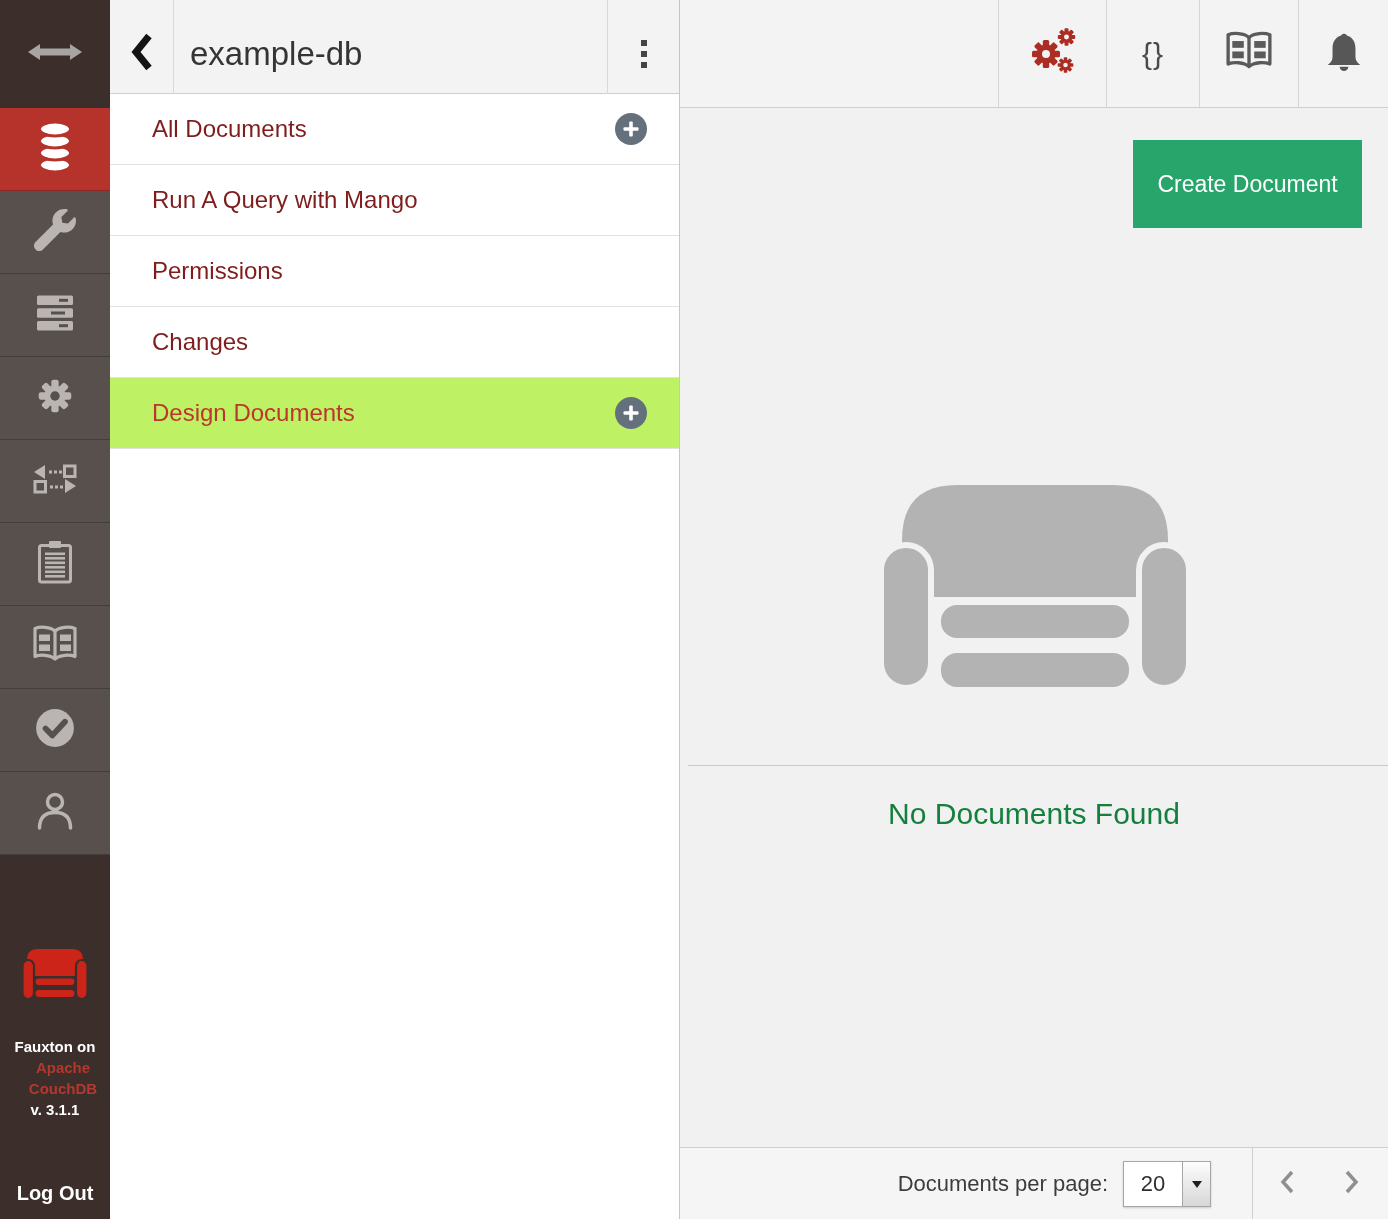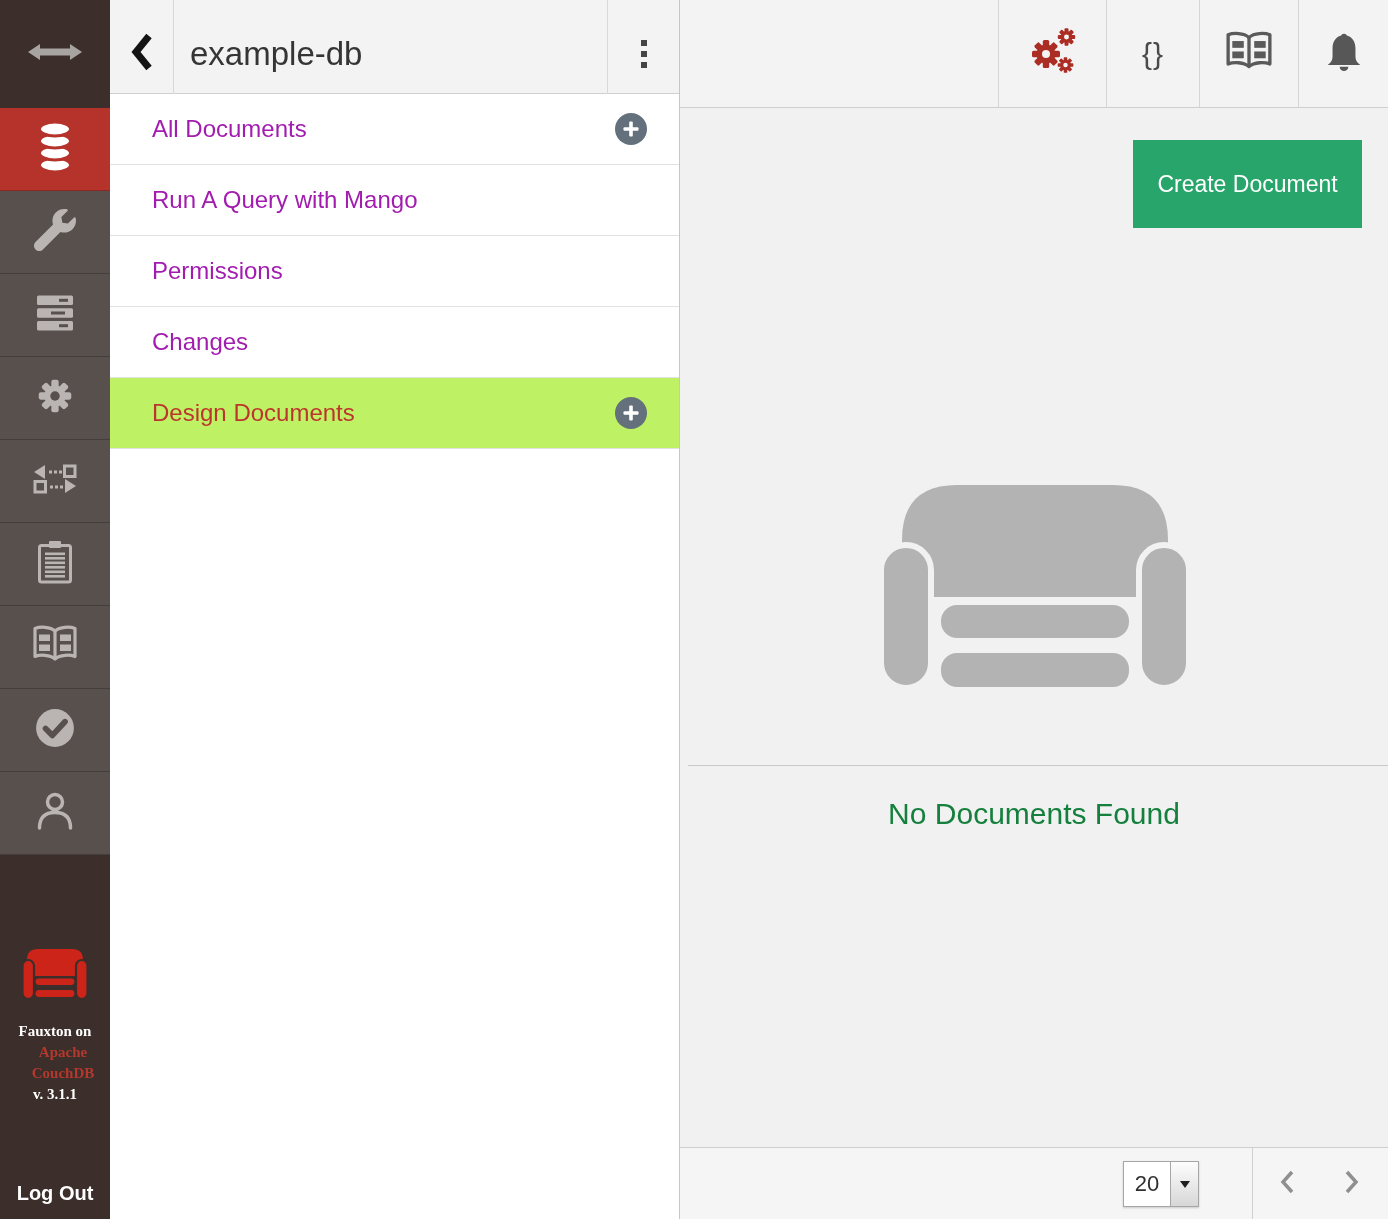--- a/index.html
+++ b/index.html
@@ -13,49 +13,49 @@
 
   
   #sidebar { position:absolute; left:0; top:0; width:110px; height:1219px; background:#57504d; }
   .sb-top { height:108px; background:#3c2e2a; display:flex; align-items:center; justify-content:center; }
   .sb-item { height:83px; border-bottom:1px solid rgba(0,0,0,.22); display:flex; align-items:center; justify-content:center; }
   .sb-item.active { background:#b5332b; }
   .sb-bottom { position:absolute; left:0; top:855px; right:0; bottom:0; background:#3c2e2a; text-align:center; }
   .fx-logo { margin:93px auto 0; width:66px; }
   .fx-line { color:#fff; font-size:15px; font-weight:bold; line-height:21px; }
   .fx-line.red { color:#b4382d;padding-left:16px; }
-  .fx-text { margin-top:17px;font-family:Liberation Serif, serif; }
+  .fx-text { margin-top:32px; }
   .logout { position:absolute; left:0; right:0; bottom:14px; color:#fff; font-size:20px; font-weight:bold; cursor:pointer; }
 
   
   #menu-panel { position:absolute; left:110px; top:0; width:570px; height:1219px; background:#fff; border-right:1px solid #c6c6c6; }
   .mp-header { position:relative; height:94px; background:#f3f3f3; border-bottom:1px solid #cfcfcf; }
   .back-btn { position:absolute; left:0; top:0; width:63px; height:107px; display:flex; align-items:center; justify-content:center; cursor:pointer; }
   .mp-vdiv { position:absolute; top:0; width:1px; height:107px; background:#d8d8d8; }
   .mp-title { position:absolute; left:80px; top:0; line-height:107px; font-size:33px; color:#353535; white-space:nowrap; }
   .kebab-btn { position:absolute; left:497px; top:0; width:73px; height:107px; display:flex; flex-direction:column; gap:5px; align-items:center; justify-content:center; cursor:pointer; }
   .kebab-dot { width:6px; height:6px; background:#444; }
-  .menu-row { position:relative; height:71px; background:#fff; border-bottom:1px solid #e1e1e1; display:flex; align-items:center; padding-left:42px; font-size:24px; color:#a21caf; cursor:pointer; }
+  .menu-row { position:relative; height:71px; background:#fff; border-bottom:1px solid #e1e1e1; display:flex; align-items:center; padding-left:42px; font-size:24px; color:#7f1d1d; cursor:pointer; }
   .menu-row.active { background:#bef264; color:#bd362d; }
   .add-btn { position:absolute; right:32px; top:19px; width:32px; height:32px; cursor:pointer; }
 
   
   #main { position:absolute; left:680px; top:0; width:708px; height:1219px; background:#f1f1f1; }
   .main-topbar { position:relative; height:108px; background:#f3f3f3; border-bottom:1px solid #cfcfcf; }
   .tb-cell { position:absolute; top:0; height:107px; border-left:1px solid #d6d6d6; display:flex; align-items:center; justify-content:center; cursor:pointer; }
   .braces { font-size:30px; color:#4a4a4a; letter-spacing:1px; }
   .create-btn { position:absolute; left:453px; top:140px; width:229px; height:88px; background:#28a56b; color:#fff;
     font-size:23px; font-weight:500; display:flex; align-items:center; justify-content:center; border:none; cursor:pointer; }
   .couch-wrap { position:absolute; left:198px; top:485px; width:314px; height:206px; }
   .hdivider { position:absolute; left:8px; right:0; top:765px; height:1px; background:#c9c9c9; }
   .empty-text { position:absolute; left:0; right:0; top:797px; text-align:center; font-size:30px; color:#15803d; }
 
   .main-footer { position:absolute; left:0; top:1147px; width:708px; height:72px; background:#f5f5f5; border-top:1px solid #cfcfcf; }
   .pp-label { position:absolute; right:280px; top:0; line-height:71px; font-size:22px; color:#3d3d3d; white-space:nowrap; }
-  .pp-select { position:absolute; left:443px; top:13px; width:76px; height:46px; background:#fff; border:1px solid #a6a6a6;
+  .pp-select { position:absolute; left:443px; top:13px; width:88px; height:46px; background:#fff; border:1px solid #a6a6a6;
     box-shadow:0 1px 2px rgba(0,0,0,.18); display:flex; cursor:pointer;justify-content:space-between; }
   .pp-value { flex:1; text-align:center; line-height:43px; font-size:22px; color:#2f2f2f; }
   .pp-btn { width:28px; border-left:1px solid #a6a6a6; background:linear-gradient(#fdfdfd,#d7d7d7); display:flex; align-items:center; justify-content:center; }
   .pp-caret { width:0; height:0; border-left:5px solid transparent; border-right:5px solid transparent; border-top:7px solid #1f1f1f; }
   .f-vdiv { position:absolute; left:572px; top:0; bottom:0; width:1px; background:#d0d0d0; }
   .pg-btn { position:absolute; top:18px; width:38px; height:36px; display:flex; align-items:center; justify-content:center; cursor:pointer; }
 </style>
 </head>
 <body>
 
@@ -318,20 +318,21 @@
       <rect x="261" y="60" width="50" height="143" rx="25" fill="#b3b3b3" stroke="#f1f1f1" stroke-width="6"></rect>
       <rect x="60" y="117" width="194" height="39" rx="19" fill="#b3b3b3" stroke="#f1f1f1" stroke-width="6"></rect>
       <rect x="60" y="165" width="194" height="40" rx="19" fill="#b3b3b3" stroke="#f1f1f1" stroke-width="6"></rect>
     </svg>
   </div>
 
   <div class="hdivider"></div>
   <div class="empty-text">No Documents Found</div>
 
   <div class="main-footer">
+    <div class="pp-label">Documents per page:</div>
     <div class="pp-select">
       <div class="pp-value">20</div>
       <div class="pp-btn">
         <div class="pp-caret"></div>
       </div>
     </div>
     <div class="f-vdiv"></div>
     <div class="pg-btn" style="left:588px;">
       <span>
         <svg width="20" height="28" viewBox="0 0 20 28">

